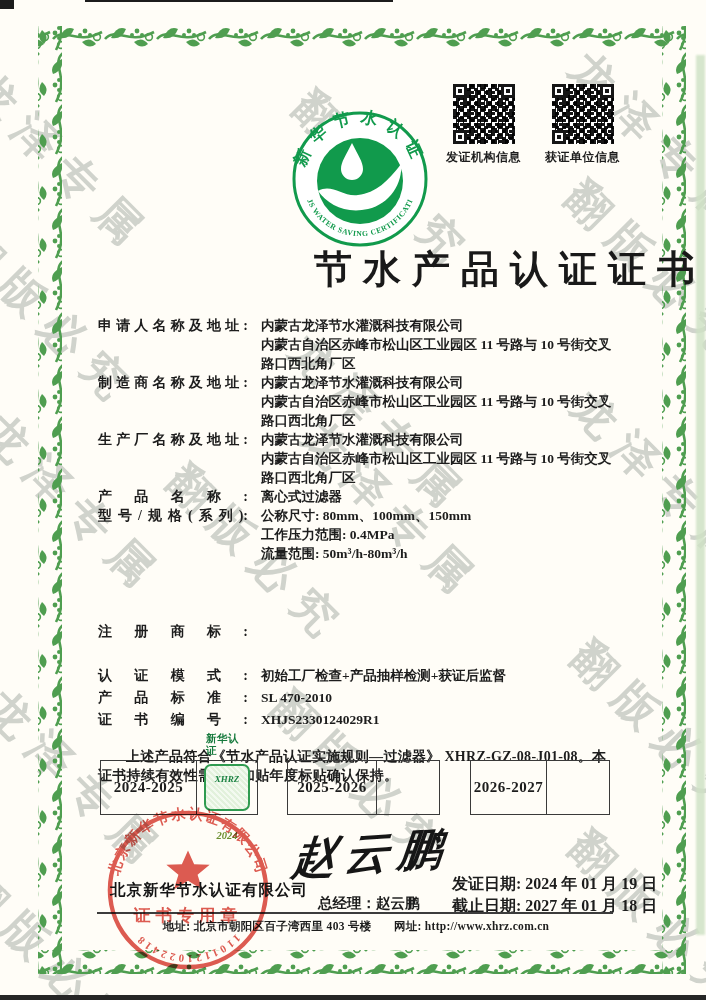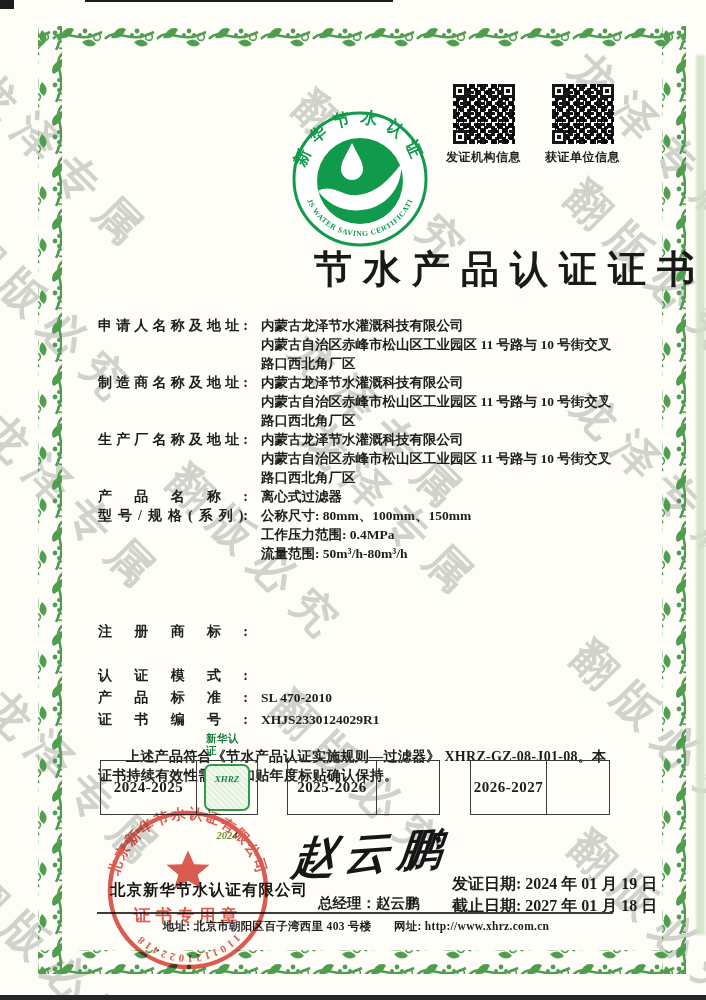--- a/index.html
+++ b/index.html
@@ -203,20 +203,21 @@
   <div class="fields f-trademark">
     <div class="frow">
       <div class="flabel">注册商标:</div>
       <div class="fval"></div>
     </div>
   </div>
 
   <div class="fields f-cert">
     <div class="frow">
       <div class="flabel">认证模式:</div>
+      <div class="fval">初始工厂检查+产品抽样检测+获证后监督</div>
     </div>
     <div class="frow">
       <div class="flabel">产品标准:</div>
       <div class="fval">SL 470-2010</div>
     </div>
     <div class="frow">
       <div class="flabel">证书编号:</div>
       <div class="fval">XHJS2330124029R1</div>
     </div>
   </div>

